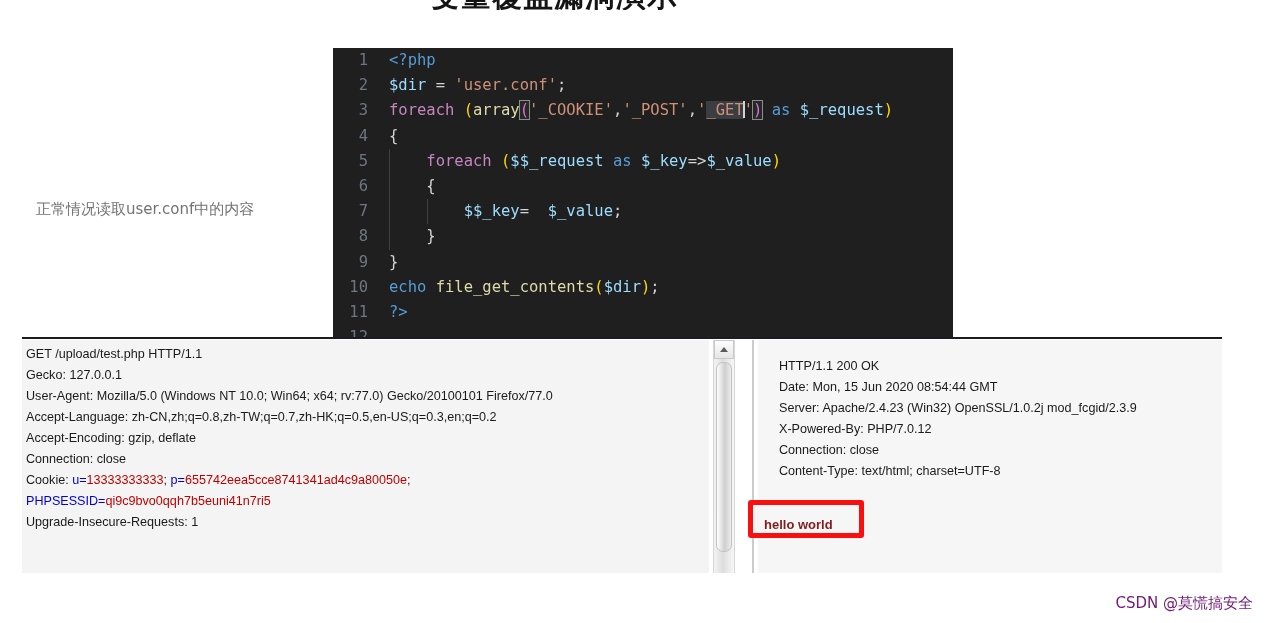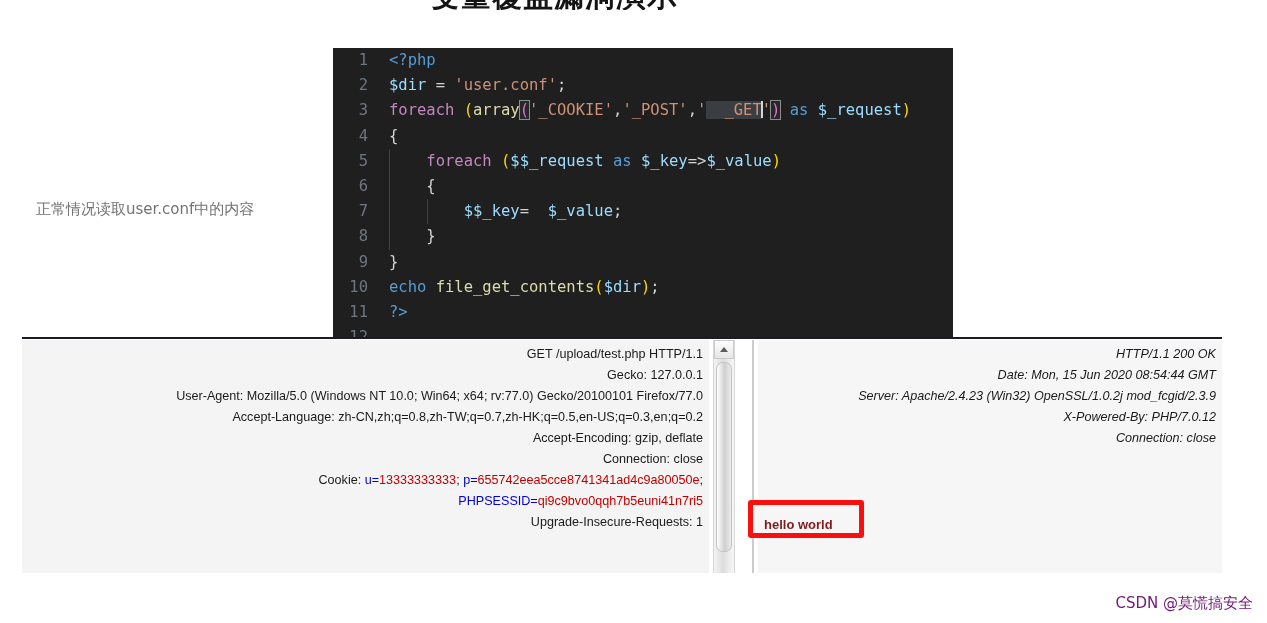--- a/index.html
+++ b/index.html
@@ -84,21 +84,20 @@
   .tk-var     { color: #9cdcfe; }
   .tk-op      { color: #d4d4d4; }
   .tk-str     { color: #ce9178; }
   .tk-kw      { color: #c586c0; }
   .tk-fn      { color: #dcdcaa; }
   .tk-punc    { color: #ffd700; }
   .tk-punc2   { color: #da70d6; }
   .tk-plain   { color: #d4d4d4; }
   .sel {
     background: #3a3d41;
-    padding-left: 18px;
   }
   .bracket-hl {
     outline: 1px solid #888f8a;
     background: rgba(255,255,255,0.04);
   }
   .caret {
     display: inline-block;
     width: 2px;
     height: 17px;
     background: #d4d4d4;
@@ -113,21 +112,20 @@
     background: #404040;
   }
 
   
   #http-area {
     position: absolute;
     left: 22px;
     top: 337px;
     width: 1200px;
     height: 240px;
-    text-align: right;
   }
   #http-area .topline {
     position: absolute;
     left: 0; top: 0;
     width: 1200px;
     height: 2px;
     background: #1b1b24;
   }
   .pane {
     position: absolute;
@@ -143,23 +141,22 @@
   #request-pane {
     left: 0;
     width: 687px;
     height: 233px;
     padding: 4px 6px 0 4px;
   }
   #response-pane {
     left: 736px;
     width: 464px;
     height: 233px;
-    padding: 4px 6px 0 21px;
+    padding: 16px 6px 0 21px;
     background: #f6f6f6;
-    font-style: italic;
   }
   .hline { white-space: pre; }
   .ck-key { color: #0000d8; }
   .ck-val { color: #c00000; }
 
   
   #pane-gap {
     position: absolute;
     left: 687px;
     top: 3px;
@@ -348,20 +345,21 @@
     <div id="scroll-thumb"></div>
   </div>
   <div id="pane-right-edge"></div>
 
   <div class="pane" id="response-pane">
     <div class="hline">HTTP/1.1 200 OK</div>
     <div class="hline">Date: Mon, 15 Jun 2020 08:54:44 GMT</div>
     <div class="hline">Server: Apache/2.4.23 (Win32) OpenSSL/1.0.2j mod_fcgid/2.3.9</div>
     <div class="hline">X-Powered-By: PHP/7.0.12</div>
     <div class="hline">Connection: close</div>
+    <div class="hline">Content-Type: text/html; charset=UTF-8</div>
   </div>
 </div>
 
 <div id="hello-box">
   <div class="hello-text">hello world</div>
 </div>
 
 <div id="watermark">CSDN @莫慌搞安全</div>
 
 </body></html>

